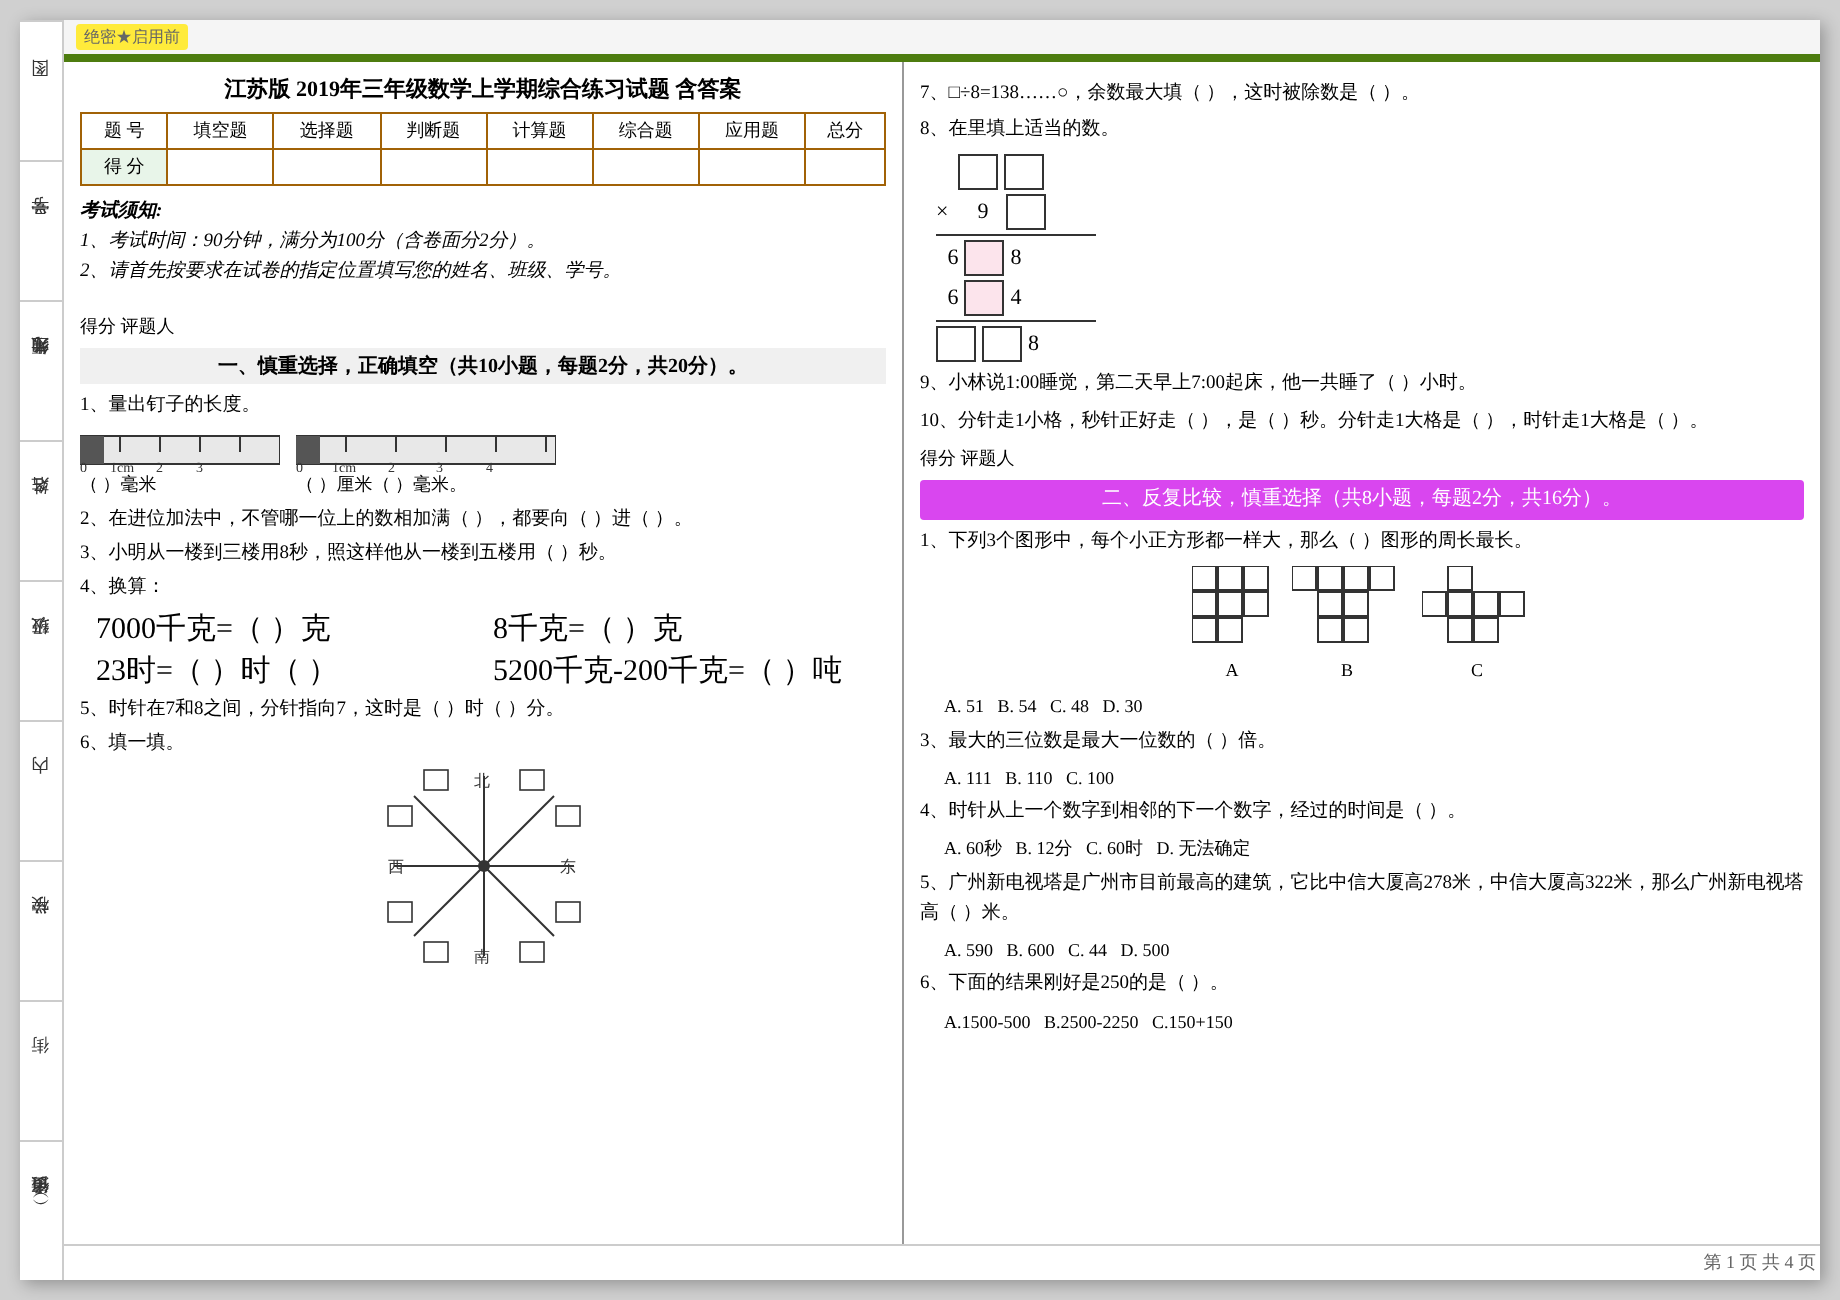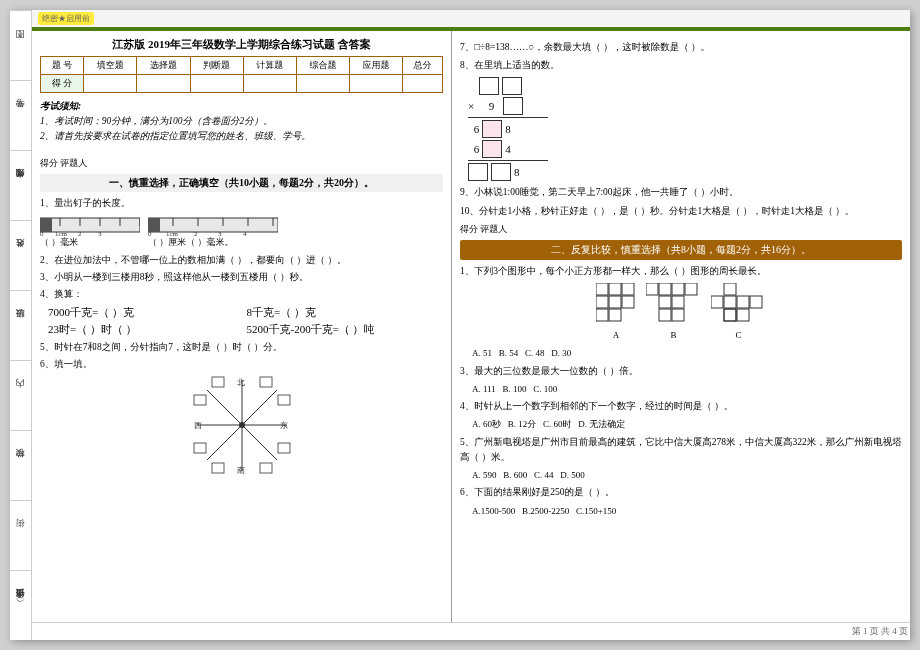--- a/index.html
+++ b/index.html
@@ -170,21 +170,21 @@
     }
     .box.pink {
       background: #fce4ec;
     }
     .hr-line {
       border: none;
       border-top: 1px solid #333;
       margin: 2px 0;
     }
     .section2-header {
-      background: #a16207;
+      background: #d946ef;
       color: white;
       text-align: center;
       padding: 2px 6px;
       font-size: 10px;
       margin: 4px 0;
       border-radius: 2px;
     }
     .choice-options {
       margin-left: 12px;
       font-size: 9px;
@@ -296,21 +296,21 @@
               <text x="70" y="22" font-size="7" fill="#333">3</text>
               <text x="95" y="22" font-size="7" fill="#333">4</text>
             </svg>
             <div style="font-size:9px; text-align:center;">（  ）厘米（  ）毫米。</div>
           </div>
         </div>
 
         <div class="question">2、在进位加法中，不管哪一位上的数相加满（  ），都要向（  ）进（  ）。</div>
         <div class="question">3、小明从一楼到三楼用8秒，照这样他从一楼到五楼用（  ）秒。</div>
         <div class="question">4、换算：</div>
-        <div style="font-size:11px; display:grid; grid-template-columns:1fr 1fr; gap:2px; margin-left:8px;">
+        <div style="font-size:15px; display:grid; grid-template-columns:1fr 1fr; gap:2px; margin-left:8px;">
           <div>7000千克=（  ）克</div>
           <div>8千克=（  ）克</div>
           <div>23时=（  ）时（  ）</div>
           <div>5200千克-200千克=（  ）吨</div>
         </div>
         <div class="question">5、时针在7和8之间，分针指向7，这时是（  ）时（  ）分。</div>
         <div class="question">6、填一填。</div>
 
         <div class="compass-area">
           <div style="position:relative; width:100px; height:100px;">
@@ -437,21 +437,21 @@
           <div class="choice-options">
             <span>A. 51</span>&nbsp;&nbsp;
             <span>B. 54</span>&nbsp;&nbsp;
             <span>C. 48</span>&nbsp;&nbsp;
             <span>D. 30</span>
           </div>
 
           <div class="q">3、最大的三位数是最大一位数的（  ）倍。</div>
           <div class="choice-options">
             <span>A. 111</span>&nbsp;&nbsp;
-            <span>B. 100</span>&nbsp;&nbsp;
+            <span>B. 110</span>&nbsp;&nbsp;
             <span>C. 100</span>
           </div>
 
           <div class="q">4、时针从上一个数字到相邻的下一个数字，经过的时间是（  ）。</div>
           <div class="choice-options">
             <span>A. 60秒</span>&nbsp;&nbsp;
             <span>B. 12分</span>&nbsp;&nbsp;
             <span>C. 60时</span>&nbsp;&nbsp;
             <span>D. 无法确定</span>
           </div>

